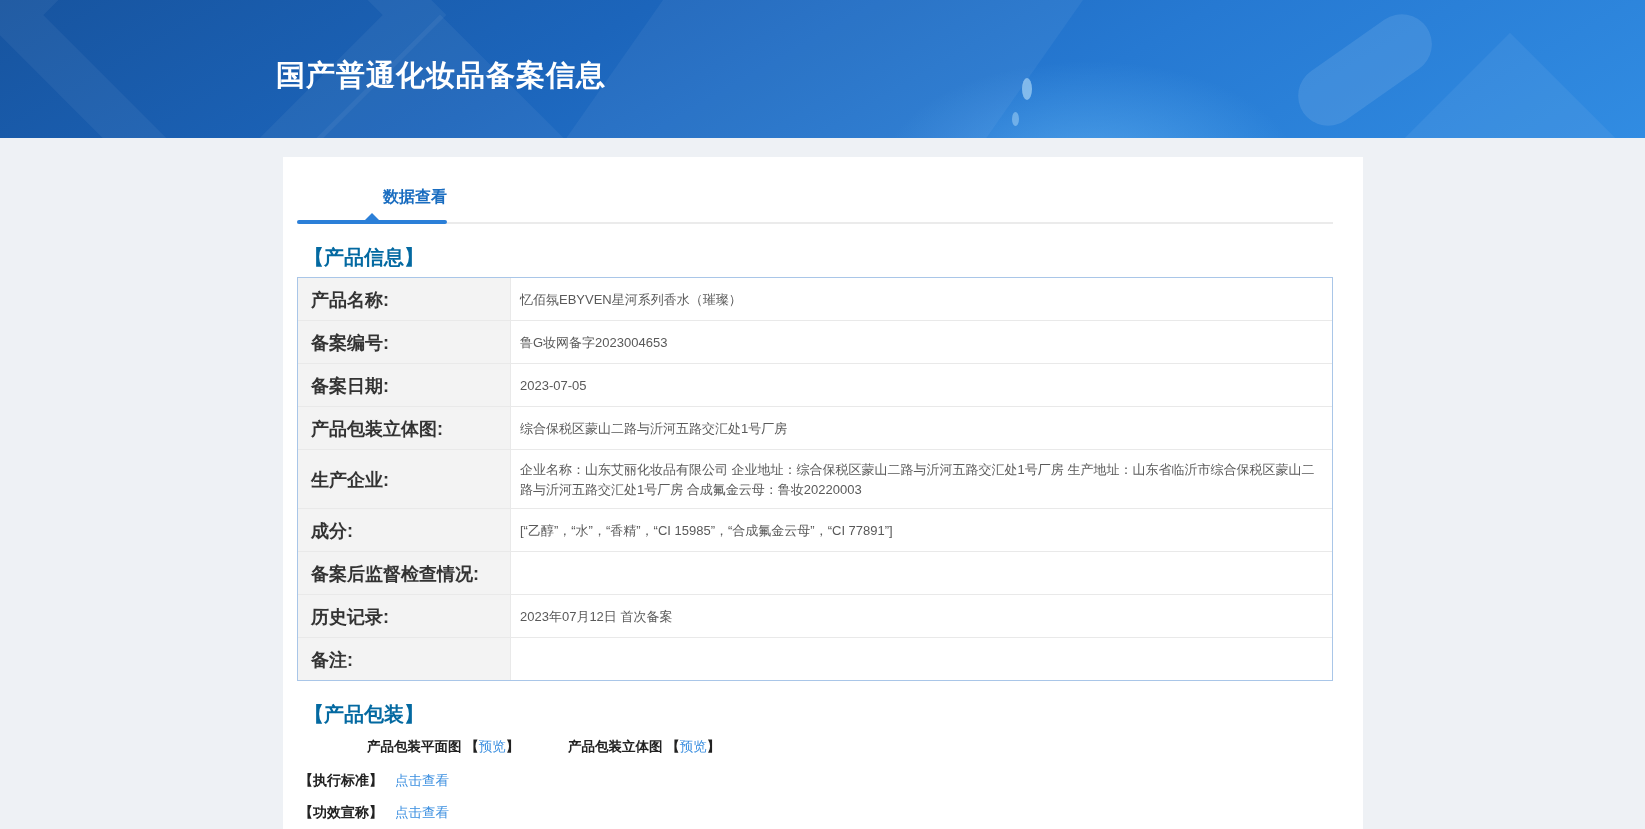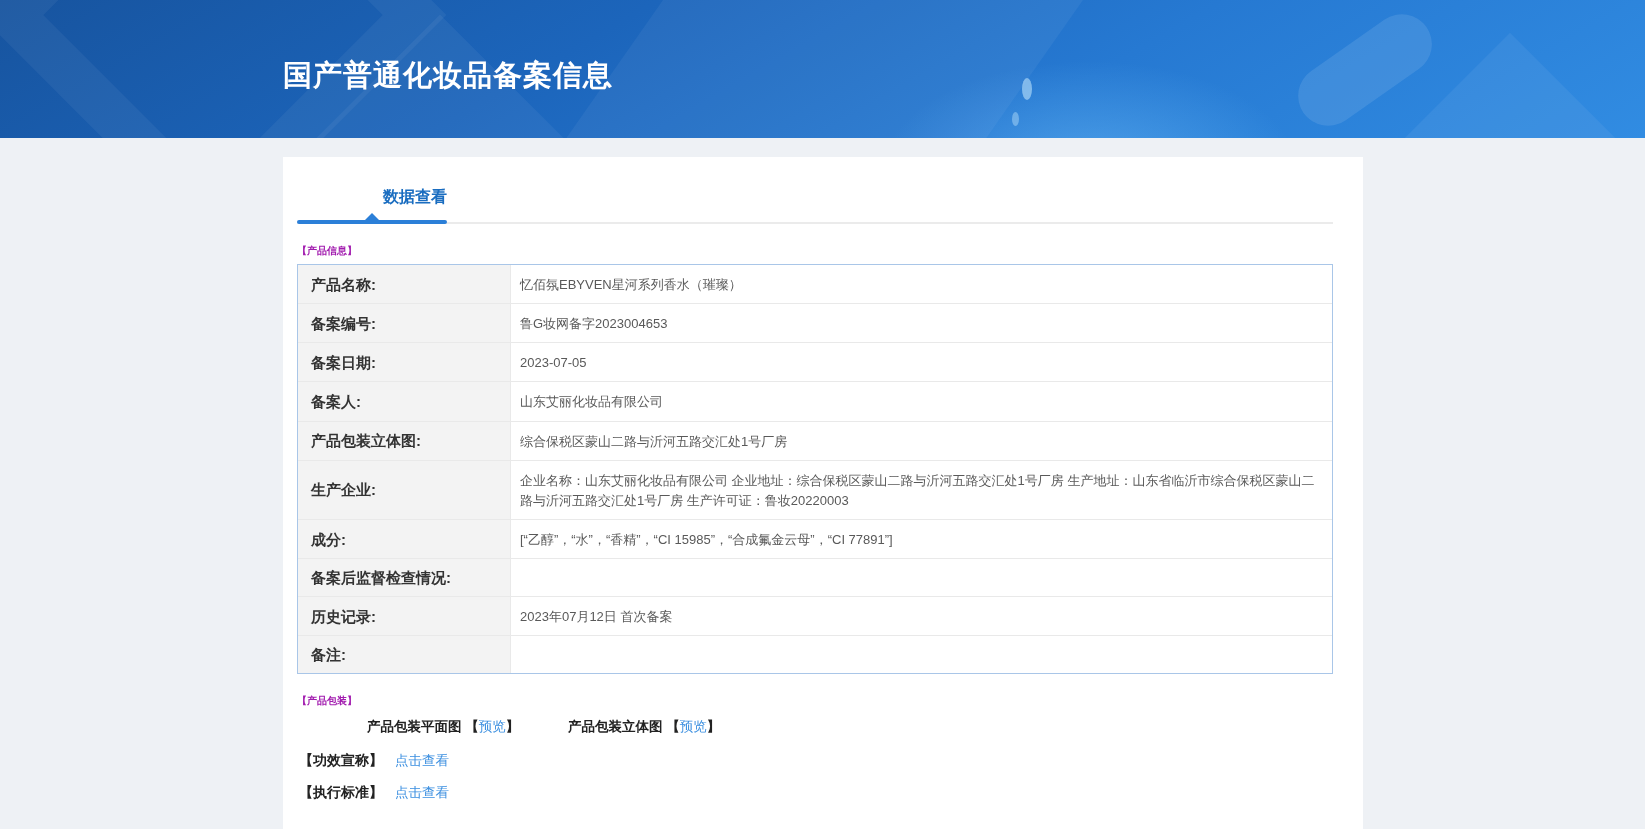--- a/index.html
+++ b/index.html
@@ -47,21 +47,21 @@
   }
   .deco-cube3 {
     left:1420px; top:70px; width:180px; height:180px;
     background:rgba(255,255,255,0.06);
     transform:rotate(45deg);
   }
   .deco-dot1 { left:1022px; top:78px; width:10px; height:22px; background:rgba(200,235,255,0.55); border-radius:50%; }
   .deco-dot2 { left:1012px; top:112px; width:7px; height:14px; background:rgba(200,235,255,0.4); border-radius:50%; }
   .page-title {
     position:absolute;
-    left:283px; top:56px;
+    left:276px; top:56px;
     color:#ffffff;
     font-size:29px;
     font-weight:bold;
     letter-spacing:1px;
   }
 
   
   .card {
     width:1080px;
     margin:19px 0 0 283px;
@@ -97,44 +97,44 @@
     position:absolute;
     top:-7px; left:50%;
     margin-left:-7px;
     border-left:7px solid transparent;
     border-right:7px solid transparent;
     border-bottom:7px solid #2b7fd8;
   }
 
   
   .section-title {
-    font-size:10px;
-    font-weight:bold;
-    color:#a21caf;
-    margin:20px 0 6px 0;
+    font-size:20px;
+    font-weight:bold;
+    color:#0369a1;
+    margin:20px 0 6px 7px;
   }
 
   
   .info-table {
     border:1px solid #a9c6e8;
     width:100%;
     background:#fff;
   }
   .info-row {
     display:flex;
     border-bottom:1px solid #e9e9e9;
     min-height:34px;
   }
   .info-row:last-child { border-bottom:none;gap:48px; }
   .info-label {
     width:213px;
     flex:0 0 213px;
     background:#f3f3f3;
     border-right:1px solid #e9e9e9;
-    font-size:15px;
+    font-size:18px;
     font-weight:bold;
     color:#333;
     padding:10px 10px 8px 13px;
     display:flex;
     align-items:center;
   }
   .info-value {
     flex:1;
     font-size:13px;
     color:#595959;
@@ -199,30 +199,26 @@
     </div>
     <div class="info-row">
       <div class="info-label">备案编号:</div>
       <div class="info-value">鲁G妆网备字2023004653</div>
     </div>
     <div class="info-row">
       <div class="info-label">备案日期:</div>
       <div class="info-value">2023-07-05</div>
     </div>
     <div class="info-row">
-      <div class="info-label">备案人:</div>
-      <div class="info-value">山东艾丽化妆品有限公司</div>
-    </div>
-    <div class="info-row">
       <div class="info-label">产品包装立体图:</div>
       <div class="info-value">综合保税区蒙山二路与沂河五路交汇处1号厂房</div>
     </div>
     <div class="info-row">
       <div class="info-label">生产企业:</div>
-      <div class="info-value">企业名称：山东艾丽化妆品有限公司 企业地址：综合保税区蒙山二路与沂河五路交汇处1号厂房 生产地址：山东省临沂市综合保税区蒙山二路与沂河五路交汇处1号厂房 生产许可证：鲁妆20220003</div>
+      <div class="info-value">企业名称：山东艾丽化妆品有限公司 企业地址：综合保税区蒙山二路与沂河五路交汇处1号厂房 生产地址：山东省临沂市综合保税区蒙山二路与沂河五路交汇处1号厂房 合成氟金云母：鲁妆20220003</div>
     </div>
     <div class="info-row">
       <div class="info-label">成分:</div>
       <div class="info-value">[“乙醇”，“水”，“香精”，“CI 15985”，“合成氟金云母”，“CI 77891”]</div>
     </div>
     <div class="info-row">
       <div class="info-label">备案后监督检查情况:</div>
       <div class="info-value"></div>
     </div>
     <div class="info-row">
@@ -242,22 +238,22 @@
       <span>产品包装平面图</span>
       <span>【</span><a class="link">预览</a><span>】</span>
     </span>
     <span class="pack-item">
       <span>产品包装立体图</span>
       <span>【</span><a class="link">预览</a><span>】</span>
     </span>
   </div>
 
   <div class="inline-section">
+    <span class="section-label">【执行标准】</span>
+    <a class="link">点击查看</a>
+  </div>
+
+  <div class="inline-section">
     <span class="section-label">【功效宣称】</span>
     <a class="link">点击查看</a>
   </div>
 
-  <div class="inline-section">
-    <span class="section-label">【执行标准】</span>
-    <a class="link">点击查看</a>
-  </div>
-
 </main>
 
 </body></html>

